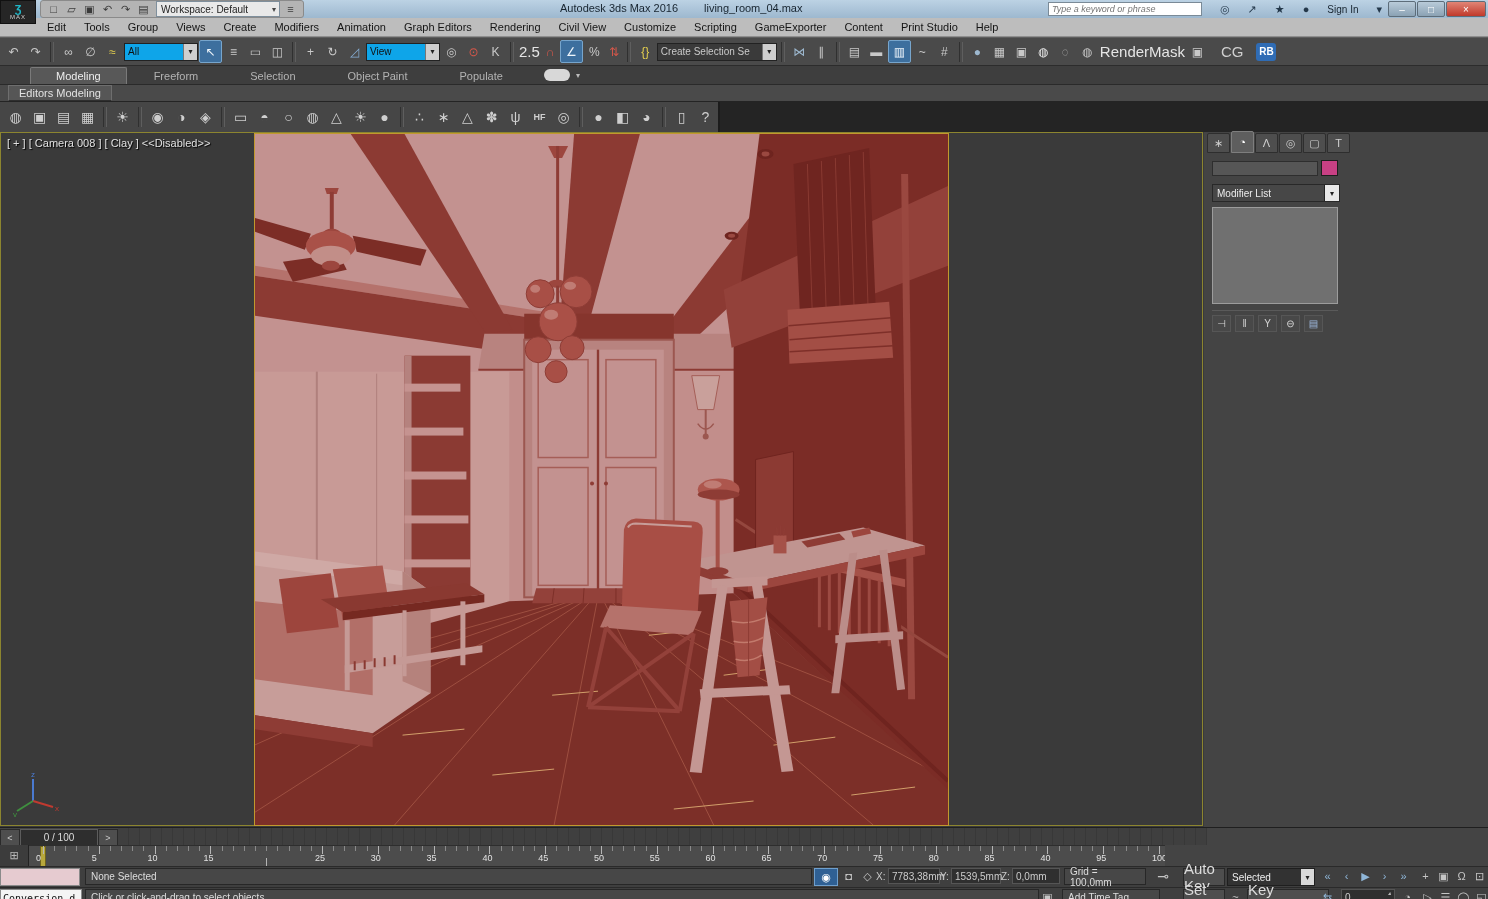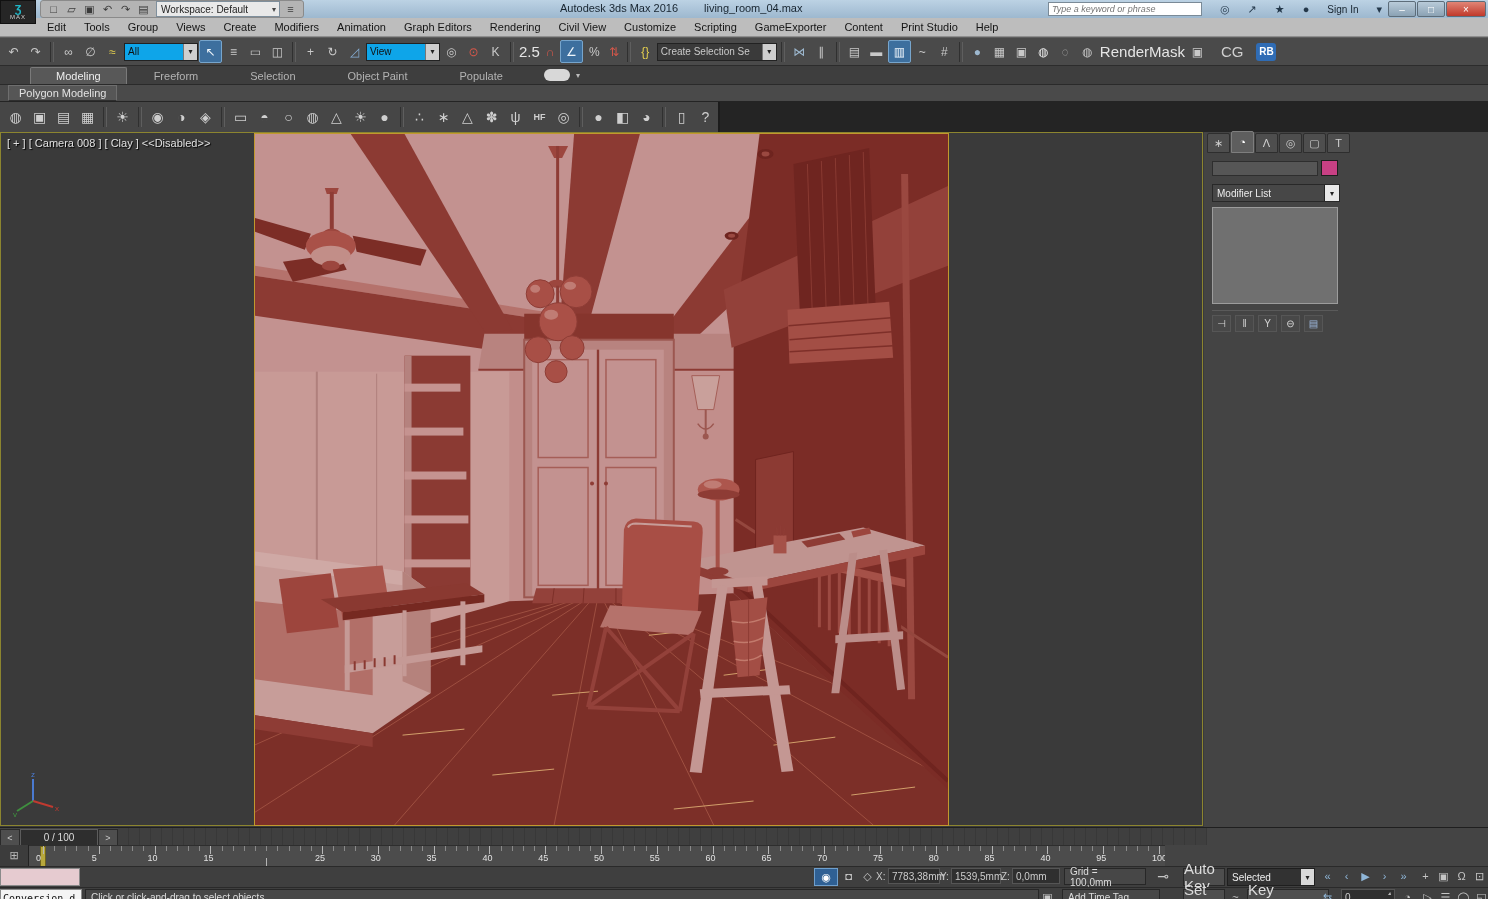--- a/index.html
+++ b/index.html
@@ -266,21 +266,21 @@
 <div class="row ribbon-tabs">
   <span class="rtab active">Modeling</span>
   <span class="rtab">Freeform</span>
   <span class="rtab">Selection</span>
   <span class="rtab">Object Paint</span>
   <span class="rtab">Populate</span>
   <span class="rtab-pill"></span>
   <span class="rtab-arr">▾</span>
 </div>
 <div class="row ribbon-panel">
-  <div class="rpanel-btn">Polygon Modeling</div>
+  <div class="rpanel-btn">Editors Modeling</div>
 </div>
 
 <div class="row toolbar2-row">
   <div class="toolbar2">
     <span class="ti2 wht">◍</span>
     <span class="ti2">▣</span>
     <span class="ti2">▤</span>
     <span class="ti2">▦</span>
     <span class="sep"></span>
     <span class="ti2 yel">☀</span>
@@ -685,20 +685,21 @@
       <div class="tick" style="left: 1130px;">
         <i></i>
         <label>100</label>
       </div>
     </div>
   <div class="ruler-rest"></div>
 </div>
 
 <div class="row srow">
   <div class="abs listener-pink" style="left:0"></div>
+  <div class="abs sfield" style="left:85px;width:715px">None Selected</div>
   <div class="abs sico hlb" style="left:814px;width:22px">◉</div>
   <div class="abs sico" style="left:840px">◘</div>
   <div class="abs sico" style="left:859px">◇</div>
   <span class="abs slabel" style="left:876px">X:</span>
   <div class="abs sinput" style="left:888px;width:44px">7783,38mm</div>
   <span class="abs slabel" style="left:940px">Y:</span>
   <div class="abs sinput" style="left:951px;width:42px">1539,5mm</div>
   <span class="abs slabel" style="left:1001px">Z:</span>
   <div class="abs sinput" style="left:1012px;width:40px">0,0mm</div>
   <div class="abs sfield" style="left:1064px;width:70px">Grid = 100,0mm</div>

